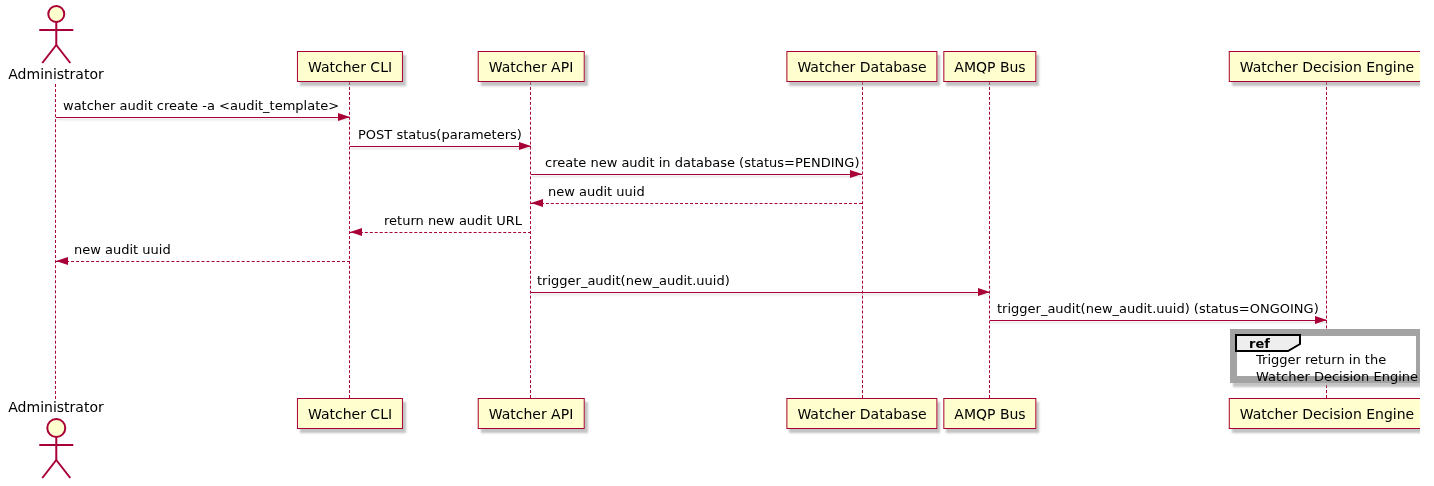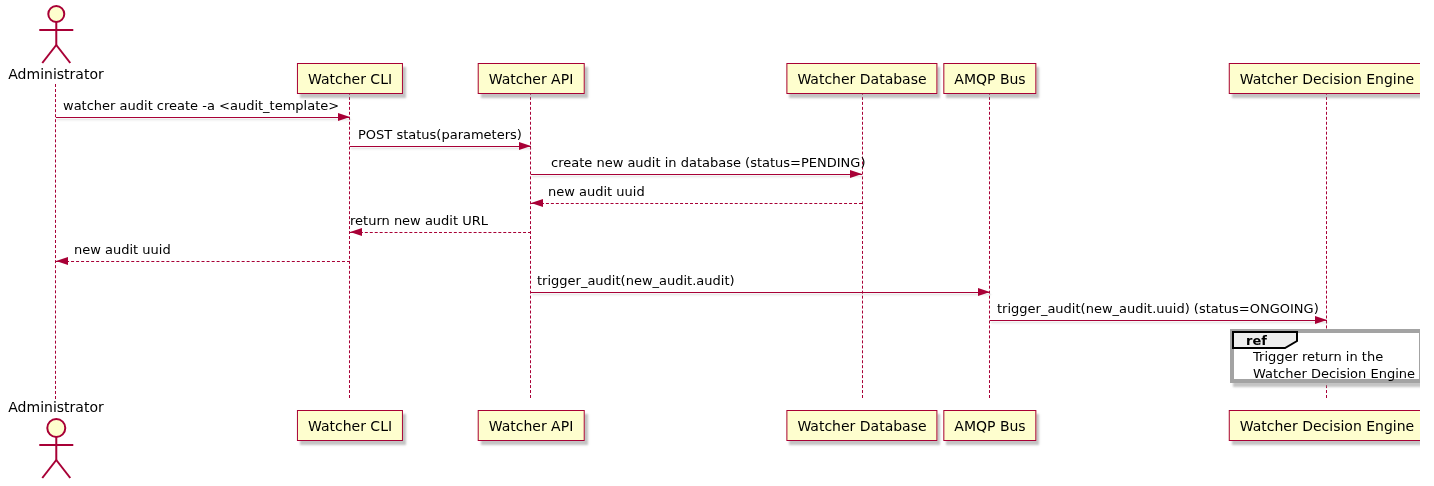--- a/index.html
+++ b/index.html
@@ -9,38 +9,38 @@
   }
   .lifeline {
     position:absolute; width:0; border-left:1px dashed #A80036;
   }
   .pbox {
     position:absolute; transform:translateX(-50%);
     height:31px; box-sizing:border-box;
     background:#FEFECE; border:1.5px solid #A80036;
     box-shadow:3px 4px 2px rgba(145,145,145,0.55);
     display:flex; align-items:center; justify-content:center;
-    padding:0 10px; font-size:14px; white-space:nowrap;margin-top:12px;
+    padding:0 10px; font-size:14px; white-space:nowrap;
   }
   .actor { position:absolute; transform:translateX(-50%); text-align:center; }
   .actor-label { font-size:14px; white-space:nowrap; margin-top:1px; }
   .actor-label.above { margin:0 0 1px 0; }
   .message { position:absolute; height:0; }
   .msg-line { position:absolute; left:0; right:0; top:0; height:0; border-top:1px solid #A80036; }
   .msg-line.solid { box-shadow:1px 2px 2px rgba(160,160,160,0.45); }
   .msg-line.dashed { border-top-style:dashed; box-shadow:none; }
   .msg-text {
     position:absolute; bottom:4px; font-size:13px; white-space:nowrap; color:#000;
   }
   .arrowhead { position:absolute; width:0; height:0; top:-4px; }
   .arrowhead.right { right:0; border-left:12px solid #A80036; border-top:4.5px solid transparent; border-bottom:4.5px solid transparent; }
   .arrowhead.left  { left:0;  border-right:12px solid #A80036; border-top:4.5px solid transparent; border-bottom:4.5px solid transparent; }
   .ref-frame {
     position:absolute; left:1230px; top:329px; width:193px; height:54px;
-    box-sizing:border-box; background:#ffffff; border:4px solid #a3a3a3;
+    box-sizing:border-box; background:#ffffff; border:7px solid #a3a3a3;
     box-shadow:3px 4px 2px rgba(145,145,145,0.55); z-index:5;
   }
   .ref-tab { position:absolute; left:-2px; top:-2px; width:68px; height:18px; }
   .ref-keyword {
     position:absolute; left:12px; top:0px; font-size:13px; font-weight:bold; line-height:16px;
   }
   .ref-body { position:absolute; left:19px; top:15px; font-size:13px; line-height:17px; white-space:nowrap; }
   svg.actor-svg { display:block; margin:0 auto; }
 </style>
 </head>
@@ -78,45 +78,45 @@
     <div class="arrowhead right"></div>
   </div>
 
   <div class="message" style="left:350px; top:146px; width:181px;">
     <span class="msg-text" style="left:8px;">POST status(parameters)</span>
     <div class="msg-line solid"></div>
     <div class="arrowhead right"></div>
   </div>
 
   <div class="message" style="left:531px; top:174px; width:331px;">
-    <span class="msg-text" style="left:20px;">create new audit in database (status=PENDING)</span>
+    <span class="msg-text" style="left:14px;">create new audit in database (status=PENDING)</span>
     <div class="msg-line solid"></div>
     <div class="arrowhead right"></div>
   </div>
 
   <div class="message" style="left:531px; top:203px; width:331px;">
     <span class="msg-text" style="left:17px;">new audit uuid</span>
     <div class="msg-line dashed"></div>
     <div class="arrowhead left"></div>
   </div>
 
   <div class="message" style="left:350px; top:232px; width:181px;">
-    <span class="msg-text" style="left:0;">return new audit URL</span>
+    <span class="msg-text" style="left:34px;">return new audit URL</span>
     <div class="msg-line dashed"></div>
     <div class="arrowhead left"></div>
   </div>
 
   <div class="message" style="left:56px; top:261px; width:294px;">
     <span class="msg-text" style="left:18px;">new audit uuid</span>
     <div class="msg-line dashed"></div>
     <div class="arrowhead left"></div>
   </div>
 
   <div class="message" style="left:531px; top:292px; width:459px;">
-    <span class="msg-text" style="left:6px;">trigger_audit(new_audit.audit)</span>
+    <span class="msg-text" style="left:6px;">trigger_audit(new_audit.uuid)</span>
     <div class="msg-line solid"></div>
     <div class="arrowhead right"></div>
   </div>
 
   <div class="message" style="left:990px; top:320px; width:337px;">
     <span class="msg-text" style="left:7px;">trigger_audit(new_audit.uuid) (status=ONGOING)</span>
     <div class="msg-line solid"></div>
     <div class="arrowhead right"></div>
   </div>
 

